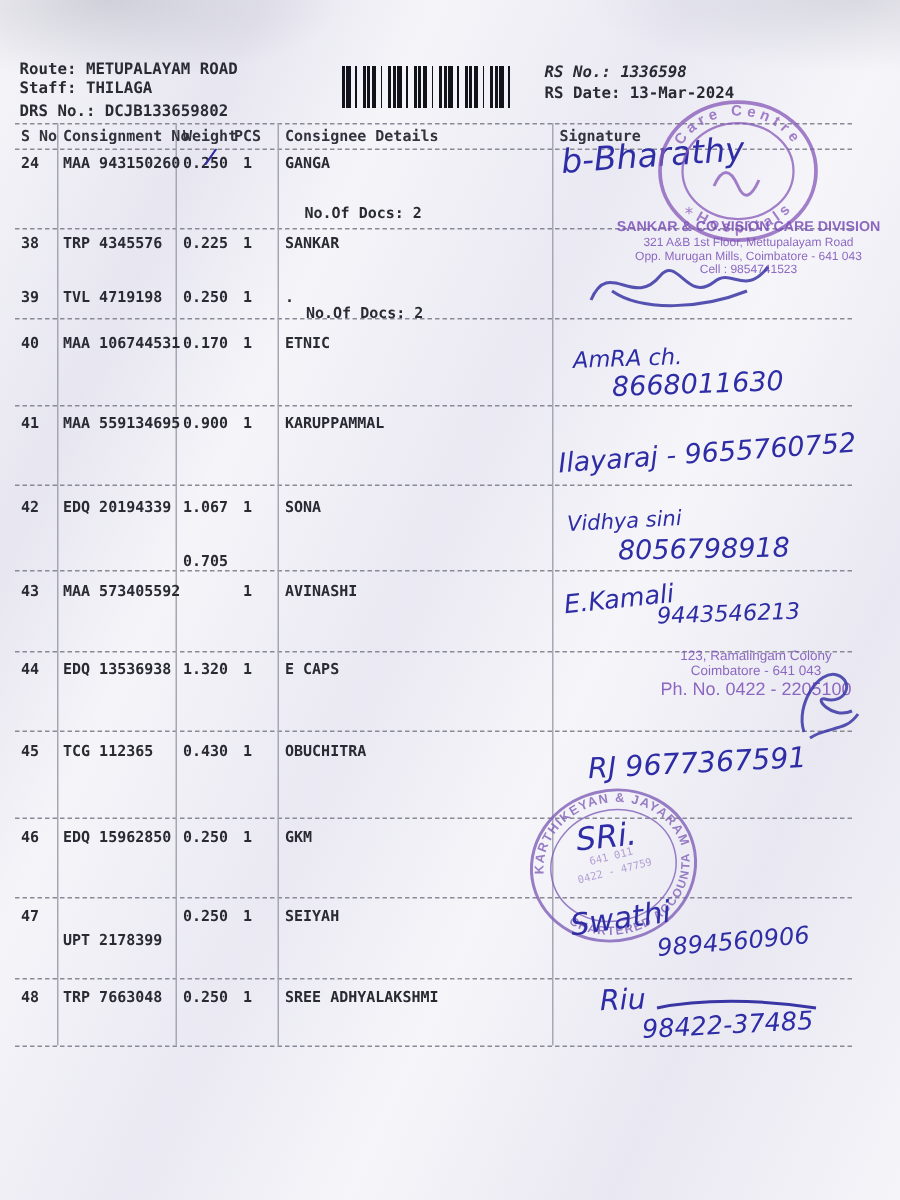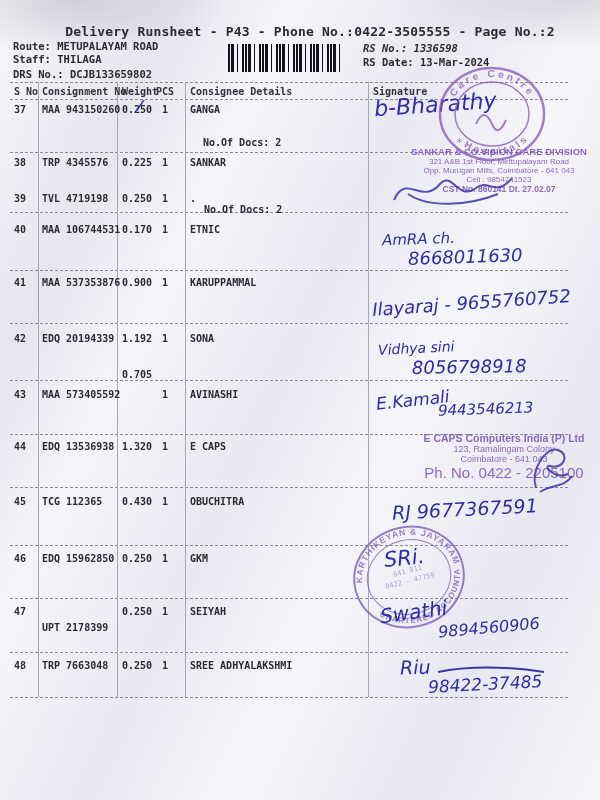--- a/index.html
+++ b/index.html
@@ -34,21 +34,20 @@
   .stampTxt .s1{font-weight:bold;}
   .barcode{position:absolute;left:228px;top:44px;width:112px;height:28px;
       background:repeating-linear-gradient(90deg,#12121a 0 2px,transparent 2px 3px,#12121a 3px 6px,transparent 6px 9px,#12121a 9px 10px,transparent 10px 14px,#12121a 14px 16px,transparent 16px 17px);}
   svg{position:absolute;overflow:visible;}
 </style>
 </head>
 <body>
 
 <div class="page">
 
-  <div class="abs doc subtitle" style="left:40px;top:24px;width:540px;text-align:center;">Delivery Runsheet - P43 - Phone No.:0422-3505555 - Page No.:2</div>
 
   <div class="abs doc meta" style="left:13px;top:40px;">
     <span>Route:</span>
     <span>METUPALAYAM ROAD</span>
   </div>
   <div class="abs doc meta" style="left:13px;top:53px;">
     <span>Staff:</span>
     <span>THILAGA</span>
   </div>
   <div class="abs doc meta" style="left:13px;top:68px;">
@@ -89,21 +88,21 @@
   <div>
     <span class="abs th" style="left:14px;top:86px">S No</span>
     <span class="abs th" style="left:42px;top:86px">Consignment No</span>
     <span class="abs th" style="left:122px;top:86px">Weight</span>
     <span class="abs th" style="left:156px;top:86px">PCS</span>
     <span class="abs th" style="left:190px;top:86px">Consignee Details</span>
     <span class="abs th" style="left:373px;top:86px">Signature</span>
   </div>
 
   <div>
-    <span class="abs td c-sno" style="top:104px">37</span>
+    <span class="abs td c-sno" style="top:104px">24</span>
     <span class="abs td c-con" style="top:104px">MAA 943150260</span>
     <span class="abs td c-wt" style="top:104px">0.250</span>
     <span class="abs td c-pcs" style="top:104px">1</span>
     <span class="abs td c-cons" style="top:104px">GANGA</span>
     <span class="abs td" style="left:203px;top:137px">No.Of Docs: 2</span>
   </div>
   <div>
     <span class="abs td c-sno" style="top:157px">38</span>
     <span class="abs td c-con" style="top:157px">TRP 4345576</span>
     <span class="abs td c-wt" style="top:157px">0.225</span>
@@ -120,29 +119,29 @@
   </div>
   <div>
     <span class="abs td c-sno" style="top:224px">40</span>
     <span class="abs td c-con" style="top:224px">MAA 106744531</span>
     <span class="abs td c-wt" style="top:224px">0.170</span>
     <span class="abs td c-pcs" style="top:224px">1</span>
     <span class="abs td c-cons" style="top:224px">ETNIC</span>
   </div>
   <div>
     <span class="abs td c-sno" style="top:277px">41</span>
-    <span class="abs td c-con" style="top:277px">MAA 537353876</span>
+    <span class="abs td c-con" style="top:277px">MAA 559134695</span>
     <span class="abs td c-wt" style="top:277px">0.900</span>
     <span class="abs td c-pcs" style="top:277px">1</span>
     <span class="abs td c-cons" style="top:277px">KARUPPAMMAL</span>
   </div>
   <div>
     <span class="abs td c-sno" style="top:333px">42</span>
     <span class="abs td c-con" style="top:333px">EDQ 20194339</span>
-    <span class="abs td c-wt" style="top:333px">1.192</span>
+    <span class="abs td c-wt" style="top:333px">1.067</span>
     <span class="abs td c-pcs" style="top:333px">1</span>
     <span class="abs td c-cons" style="top:333px">SONA</span>
   </div>
   <div>
     <span class="abs td c-sno" style="top:389px">43</span>
     <span class="abs td c-con" style="top:389px">MAA 573405592</span>
     <span class="abs td c-wt" style="top:369px">0.705</span>
     <span class="abs td c-pcs" style="top:389px">1</span>
     <span class="abs td c-cons" style="top:389px">AVINASHI</span>
   </div>
@@ -199,43 +198,41 @@
     </text>
     <text x="20" y="82" font-size="11" fill="#8657b8">*</text>
     <path d="M 40,60 q 8,-18 16,0 q 6,14 14,-4" fill="none" stroke="#8657b8" stroke-width="2"></path>
   </svg>
 
   <div class="stampTxt" style="left:368px;top:146px;width:200px;">
     <div class="s1" style="font-size:9.5px;">SANKAR &amp; CO.VISION CARE DIVISION</div>
     <div style="font-size:8px;">321 A&amp;B 1st Floor, Mettupalayam Road</div>
     <div style="font-size:8px;">Opp. Murugan Mills, Coimbatore - 641 043</div>
     <div style="font-size:8px;">Cell : 9854741523</div>
-    <div style="font-size:8.5px;font-weight:bold;">CST No. 860141 Dt. 27.02.07</div>
   </div>
 
   <svg style="left:388px;top:168px;" width="130" height="40" viewBox="0 0 130 40">
     <path d="M 6,32 C 18,4 34,38 52,16 C 64,2 70,34 88,20 C 100,10 108,30 124,10 M 20,26 C 40,40 80,38 110,26" fill="none" stroke="#3a35a5" stroke-width="2" opacity=".85"></path>
   </svg>
 
   <div class="hw" style="left:382px;top:230px;font-size:15px;transform:rotate(-2deg);">AmRA ch.</div>
   <div class="hw" style="left:408px;top:246px;font-size:18px;transform:rotate(-2deg);">8668011630</div>
 
   <div class="hw" style="left:372px;top:292px;font-size:18px;transform:rotate(-4deg);">Ilayaraj - 9655760752</div>
 
   <div class="hw" style="left:378px;top:340px;font-size:14px;transform:rotate(-3deg);">Vidhya sini</div>
   <div class="hw" style="left:412px;top:356px;font-size:18px;transform:rotate(-1deg);">8056798918</div>
 
   <div class="hw" style="left:376px;top:390px;font-size:17px;transform:rotate(-6deg);">E.Kamali</div>
   <div class="hw" style="left:438px;top:400px;font-size:15px;transform:rotate(-2deg);">9443546213</div>
 
   <div class="stampTxt" style="left:378px;top:432px;width:190px;">
-    <div class="s1" style="font-size:10.5px;">E CAPS Computers India (P) Ltd</div>
     <div style="font-size:9px;">123, Ramalingam Colony</div>
     <div style="font-size:9px;">Coimbatore - 641 043</div>
-    <div style="font-size:15px;">Ph. No. 0422 - 2205100</div>
+    <div style="font-size:12px;">Ph. No. 0422 - 2205100</div>
   </div>
   <svg style="left:528px;top:440px;" width="46" height="55" viewBox="0 0 46 55">
     <path d="M 8,48 C 2,30 18,6 30,10 C 42,14 36,30 22,26 C 14,24 26,40 40,34 M 12,52 C 24,44 36,48 44,36" fill="none" stroke="#3a35a5" stroke-width="2" opacity=".85"></path>
   </svg>
 
   <div class="hw" style="left:392px;top:498px;font-size:19px;transform:rotate(-3deg);">RJ 9677367591</div>
 
   <svg style="left:350px;top:523px;opacity:.8" width="118" height="108" viewBox="0 0 118 108">
     <g transform="rotate(-14 59 54)">
       <ellipse cx="59" cy="54" rx="55" ry="50" fill="none" stroke="#8060b8" stroke-width="2"></ellipse>

